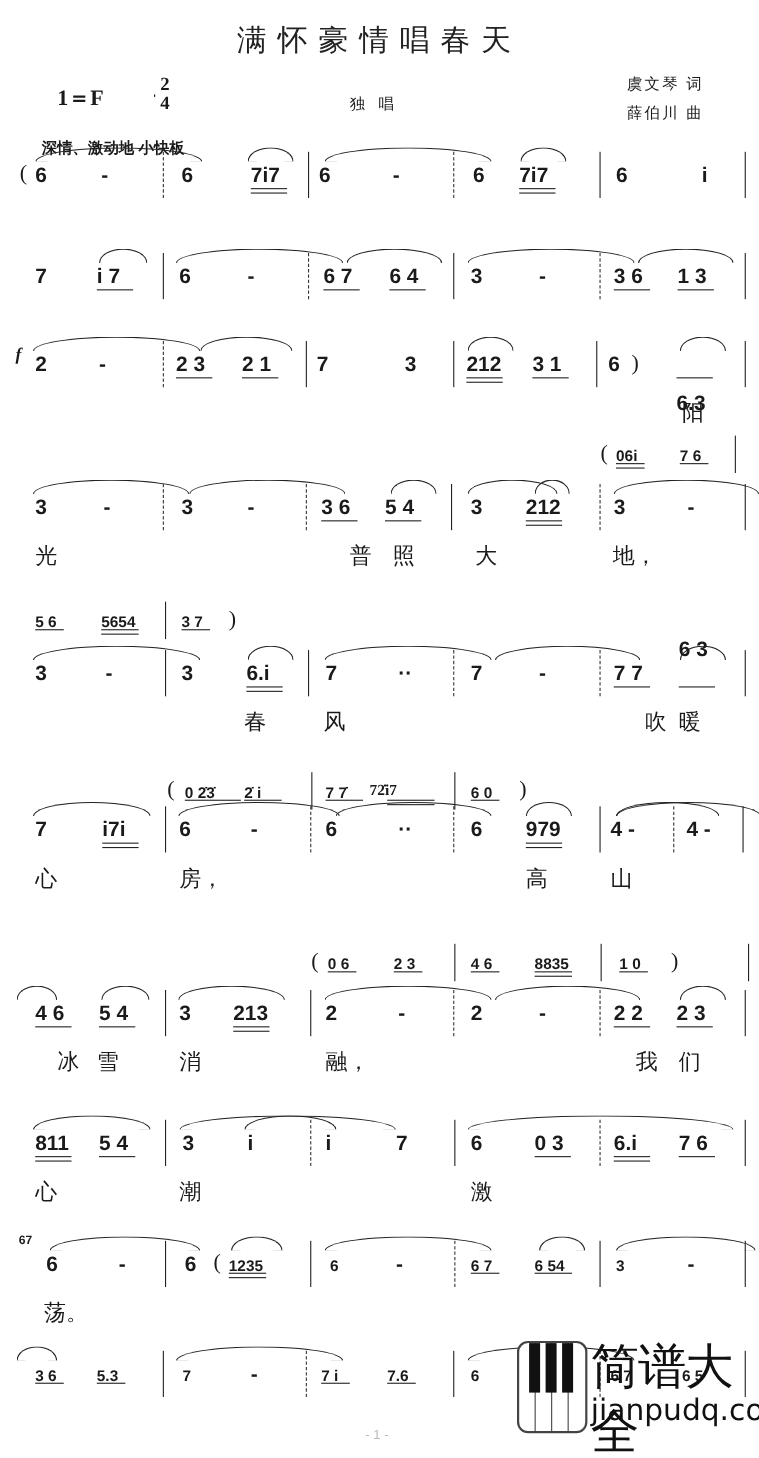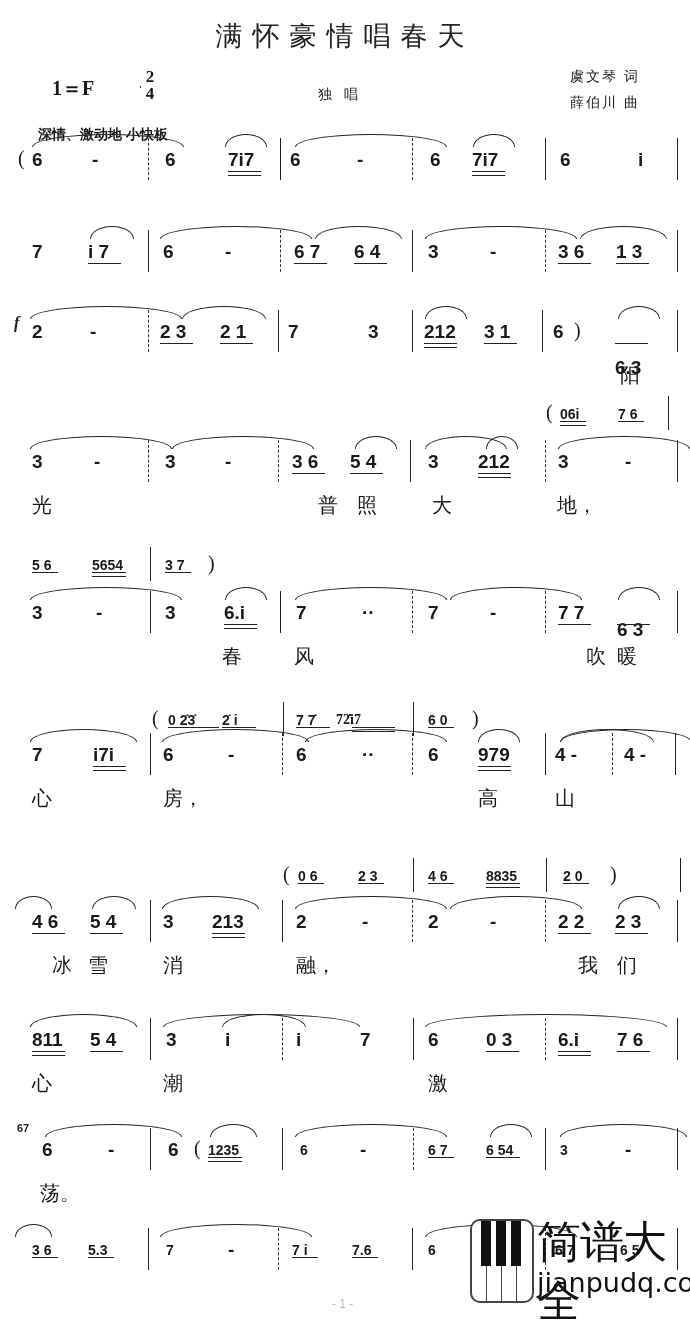--- a/index.html
+++ b/index.html
@@ -166,21 +166,21 @@
     <div class="note" style="left: 165px; top: 603px;">3</div>
     <div class="note" style="left: 224px; top: 603px;">6.i</div>
     <div class="uline" style="left: 224px; top: 624px; width: 33px;"></div>
     <div class="uline" style="left: 224px; top: 627.5px; width: 33px;"></div>
     <div class="note" style="left: 296px; top: 603px;">7</div>
     <div class="note" style="left: 362px; top: 603px;">··</div>
     <div class="note" style="left: 428px; top: 603px;">7</div>
     <div class="note" style="left: 490px; top: 603px;">-</div>
     <div class="note" style="left: 558px; top: 603px;">7 7</div>
     <div class="uline" style="left: 558px; top: 624px; width: 33px;"></div>
-    <div class="note" style="left: 617px; top: 620px;">6 3</div>
+    <div class="note" style="left: 617px; top: 581px;">6 3</div>
     <div class="uline" style="left: 617px; top: 624px; width: 33px;"></div>
     <div class="bar" style="left: 150px; top: 591px; height: 42px;"></div>
     <div class="bar" style="left: 280px; top: 591px; height: 42px;"></div>
     <div class="bar dash" style="left: 412px; top: 591px; height: 42px;"></div>
     <div class="bar dash" style="left: 545px; top: 591px; height: 42px;"></div>
     <div class="bar" style="left: 677px; top: 591px; height: 42px;"></div>
     <div class="slur" style="left: 30px; top: 587px; width: 150px;"></div>
     <div class="slur" style="left: 225px; top: 587px; width: 40px;"></div>
     <div class="slur" style="left: 295px; top: 587px; width: 150px;"></div>
     <div class="slur" style="left: 450px; top: 587px; width: 130px;"></div>
@@ -272,21 +272,21 @@
     <div class="slur" style="left: 618px; top: 896px; width: 40px;"></div>
     <div class="note small" style="left: 298px; top: 866px;">0 6</div>
     <div class="uline" style="left: 298px; top: 883px; width: 25.5px;"></div>
     <div class="note small" style="left: 358px; top: 866px;">2 3</div>
     <div class="uline" style="left: 358px; top: 883px; width: 25.5px;"></div>
     <div class="note small" style="left: 428px; top: 866px;">4 6</div>
     <div class="uline" style="left: 428px; top: 883px; width: 25.5px;"></div>
     <div class="note small" style="left: 486px; top: 866px;">8835</div>
     <div class="uline" style="left: 486px; top: 883px; width: 34px;"></div>
     <div class="uline" style="left: 486px; top: 886.5px; width: 34px;"></div>
-    <div class="note small" style="left: 563px; top: 866px;">2 0</div>
+    <div class="note small" style="left: 563px; top: 866px;">1 0</div>
     <div class="uline" style="left: 563px; top: 883px; width: 25.5px;"></div>
     <div class="bar" style="left: 413px; top: 858px; height: 34px;"></div>
     <div class="bar" style="left: 546px; top: 858px; height: 34px;"></div>
     <div class="bar" style="left: 680px; top: 858px; height: 34px;"></div>
     <div class="paren" style="left: 283px; top: 863px;">(</div>
     <div class="paren" style="left: 610px; top: 863px;">)</div>
     <div class="lyric" style="left: 52px; top: 954px;">冰</div>
     <div class="lyric" style="left: 88px; top: 954px;">雪</div>
     <div class="lyric" style="left: 163px; top: 954px;">消</div>
     <div class="lyric" style="left: 296px; top: 954px;">融，</div>

